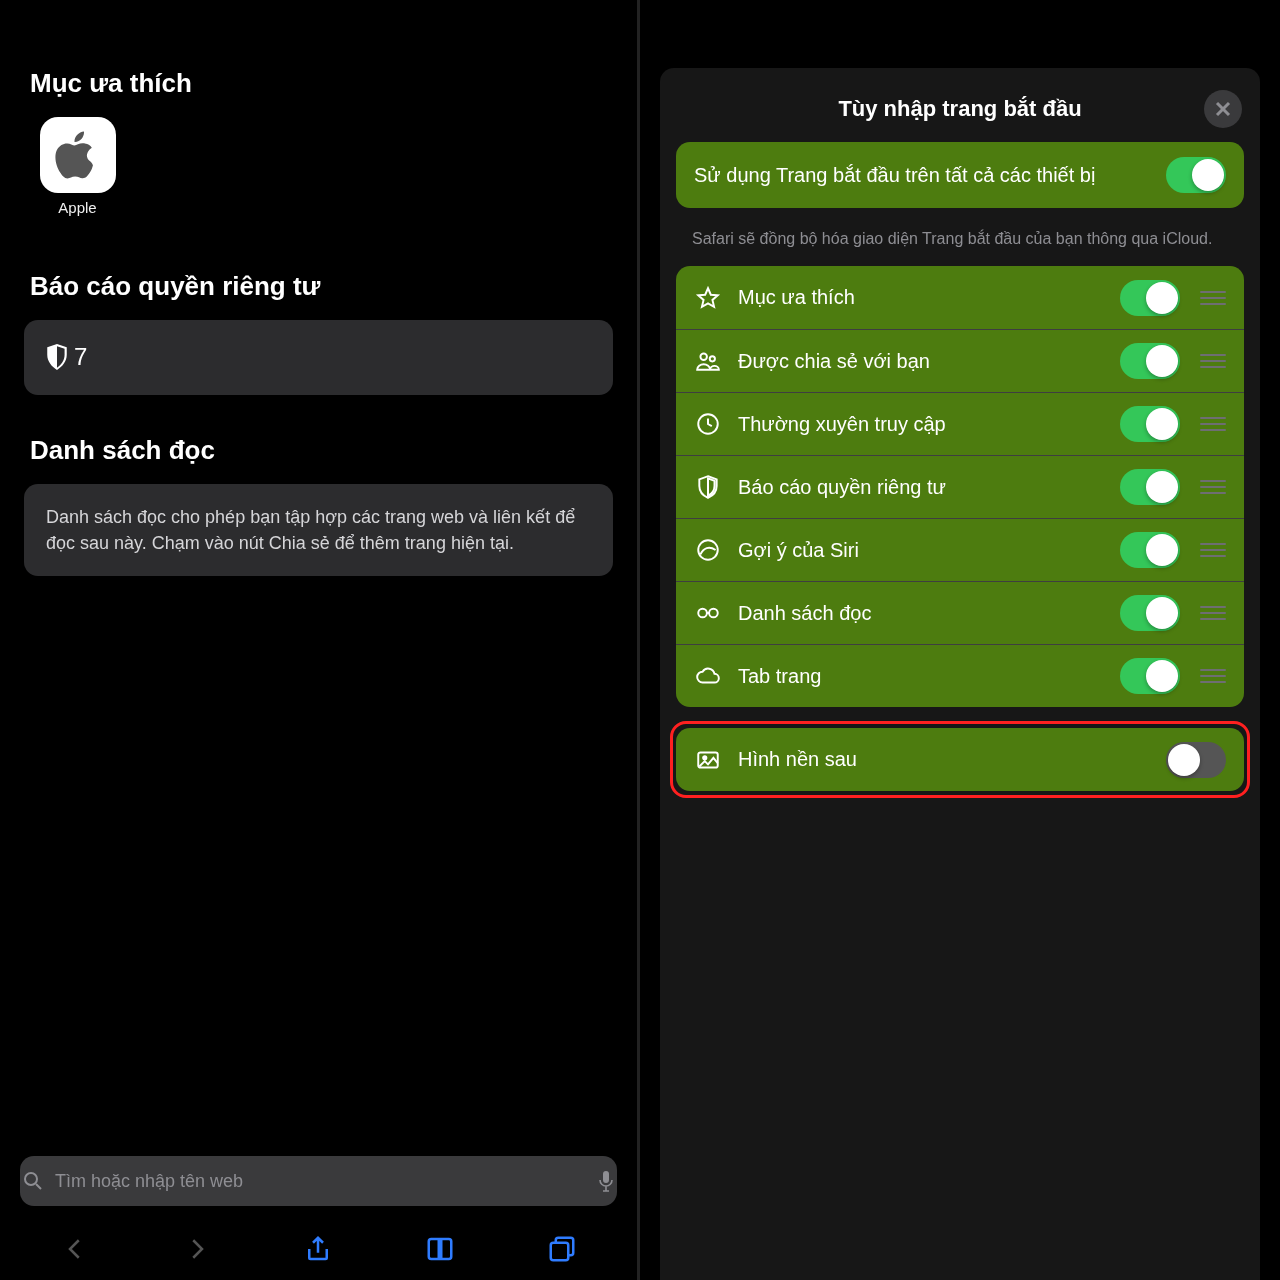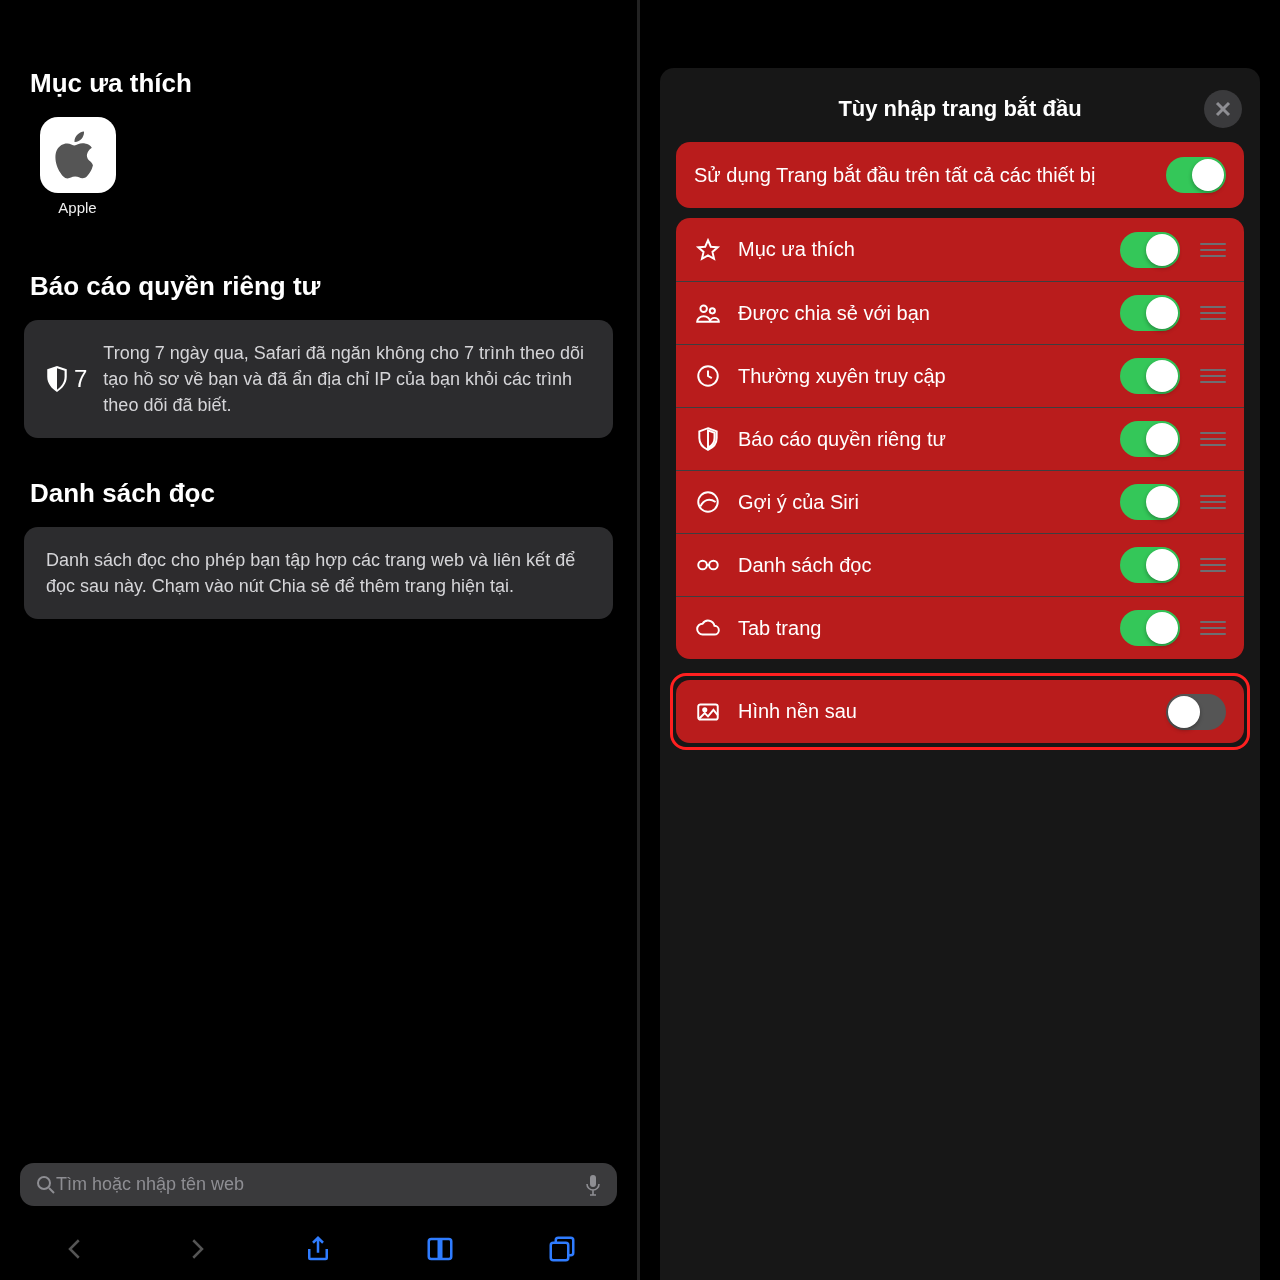--- a/index.html
+++ b/index.html
@@ -29,42 +29,42 @@
 .priv .count svg { width:22px; height:26px; }
 .priv .txt { flex:1; }
 .edit-wrap { text-align:center; margin-top:30px; position:relative; }
 .edit-btn {
   display:inline-block; background:#3a3a3c; color:#fff; font-size:20px; font-weight:500;
   padding:13px 30px; border-radius:26px;
 }
 .hl { position:absolute; border:3px solid #ff2020; border-radius:20px; pointer-events:none; }
 .hl-edit { left:50%; transform:translateX(-50%); top:-8px; width:124px; height:68px; border-radius:24px;}
 .search-bar {
-  position:absolute; left:20px; right:20px; bottom:74px; height:43px;
-  background:#3a3a3c; border-radius:14px; display:flex; align-items:center; padding:0 16px; 
+  position:absolute; left:20px; right:20px; bottom:74px; height:50px;
+  background:#3a3a3c; border-radius:14px; display:flex; align-items:center; padding:0 3px; gap:12px;
 }
 .search-bar .ph { color:#8e8e93; font-size:18px; flex:1; }
 .search-bar svg { fill:#8e8e93; }
 .toolbar {
   position:absolute; left:0; right:0; bottom:0; height:62px;
   display:flex; justify-content:space-around; align-items:center; padding:0 14px;
 }
 .tb-ico { width:30px; height:30px; display:flex; align-items:center; justify-content:center; }
 .tb-ico svg { stroke:#2f7cff; fill:none; stroke-width:2; }
 .tb-ico.dis svg { stroke:#555; }
 
 .sheet { background:#171717; border-radius:14px 14px 0 0; padding:12px 16px 0 16px; height:100%; margin-top:18px;}
 .sheet-hdr { position:relative; text-align:center; padding:16px 0 20px 0; }
 .sheet-hdr .tt { font-size:22px; font-weight:700; }
 .close {
   position:absolute; right:2px; top:10px; width:38px; height:38px; border-radius:50%;
   background:#3a3a3c; display:flex; align-items:center; justify-content:center;
 }
 .close svg { width:16px; height:16px; stroke:#8e8e93; stroke-width:3; }
-.grp { background:#b91c1c; border-radius:14px; overflow:hidden; margin-bottom:10px; }
+.grp { background:#4d7c0f; border-radius:14px; overflow:hidden; margin-bottom:10px; }
 .row {
   display:flex; align-items:center; min-height:63px; padding:10px 18px; gap:16px;
 }
 .row + .row { border-top:1px solid #3e3e40; }
 .sync-row { padding:15px 18px; }
 .sync-row .lbl { font-size:20px; line-height:1.3; flex:1; }
 .footnote { color:#8e8e93; font-size:16px; padding:10px 16px 16px 16px; line-height:1.4; }
 .row .ico { width:28px; display:flex; justify-content:center; }
 .row .ico svg { width:26px; height:26px; stroke:#fff; fill:none; stroke-width:1.8; }
 .row .lbl { font-size:20px; flex:1; }
@@ -99,21 +99,20 @@
   </div>
 
   <div class="sect-title" style="margin-top:55px">Báo cáo quyền riêng tư</div>
   <div class="card priv">
     <div class="count">
       <svg viewBox="0 0 20 24">
           <path fill="#fff" d="M10 0l9 3v7c0 6-4 11-9 14-5-3-9-8-9-14V3l9-3zM10 2v20c4-2.6 7-7 7-12V4.4L10 2z"></path>
         </svg>
       <span>7</span>
     </div>
-    <div class="txt">Trong 7 ngày qua, Safari đã ngăn không cho 7 trình theo dõi tạo hồ sơ về bạn và đã ẩn địa chỉ IP của bạn khỏi các trình theo dõi đã biết.</div>
   </div>
 
   <div class="sect-title" style="margin-top:40px">Danh sách đọc</div>
   <div class="card">Danh sách đọc cho phép bạn tập hợp các trang web và liên kết để đọc sau này. Chạm vào nút Chia sẻ để thêm trang hiện tại.</div>
 
 
   <div class="search-bar">
     <svg width="20" height="20" viewBox="0 0 20 20">
         <circle cx="8" cy="8" r="6" fill="none" stroke="#8e8e93" stroke-width="2"></circle>
         <line x1="13" y1="13" x2="18" y2="18" stroke="#8e8e93" stroke-width="2"></line>
@@ -168,20 +167,21 @@
     </div>
 
     <div class="grp">
       <div class="row sync-row">
         <div class="lbl">Sử dụng Trang bắt đầu trên tất cả các thiết bị</div>
         <div class="toggle">
             <div class="knob"></div>
           </div>
       </div>
     </div>
+    <div class="footnote">Safari sẽ đồng bộ hóa giao diện Trang bắt đầu của bạn thông qua iCloud.</div>
 
     <div class="grp" id="opts">
         <div class="row">
           <span class="ico">
             <svg viewBox="0 0 24 24">
               <path d="M12 3l2.6 6 6.4.5-4.9 4.3 1.5 6.3L12 17l-5.6 3.1 1.5-6.3L3 9.5l6.4-.5z"></path>
             </svg>
           </span>
           <span class="lbl">Mục ưa thích</span>
           <div class="toggle">

